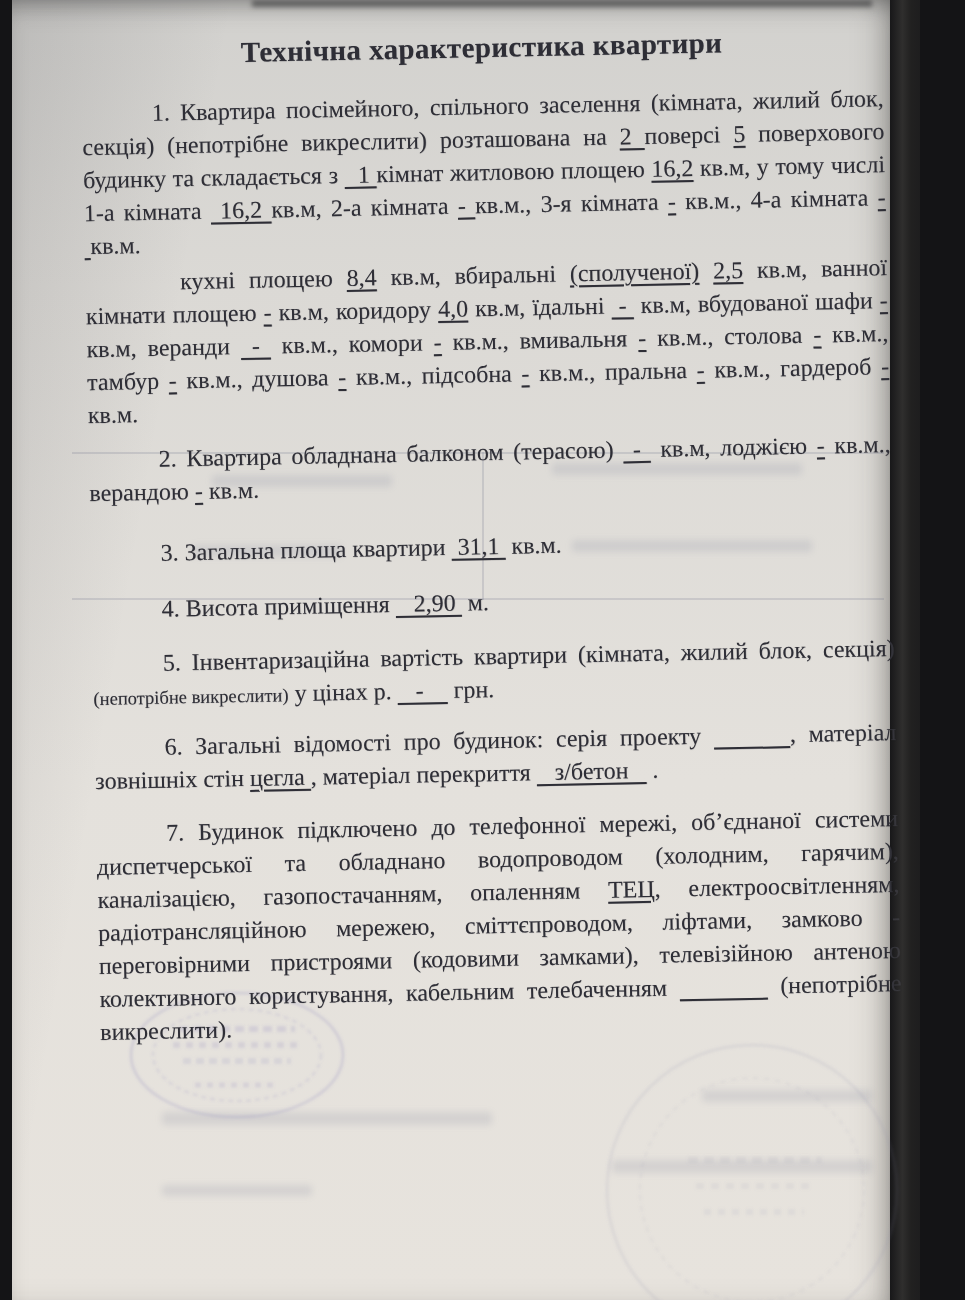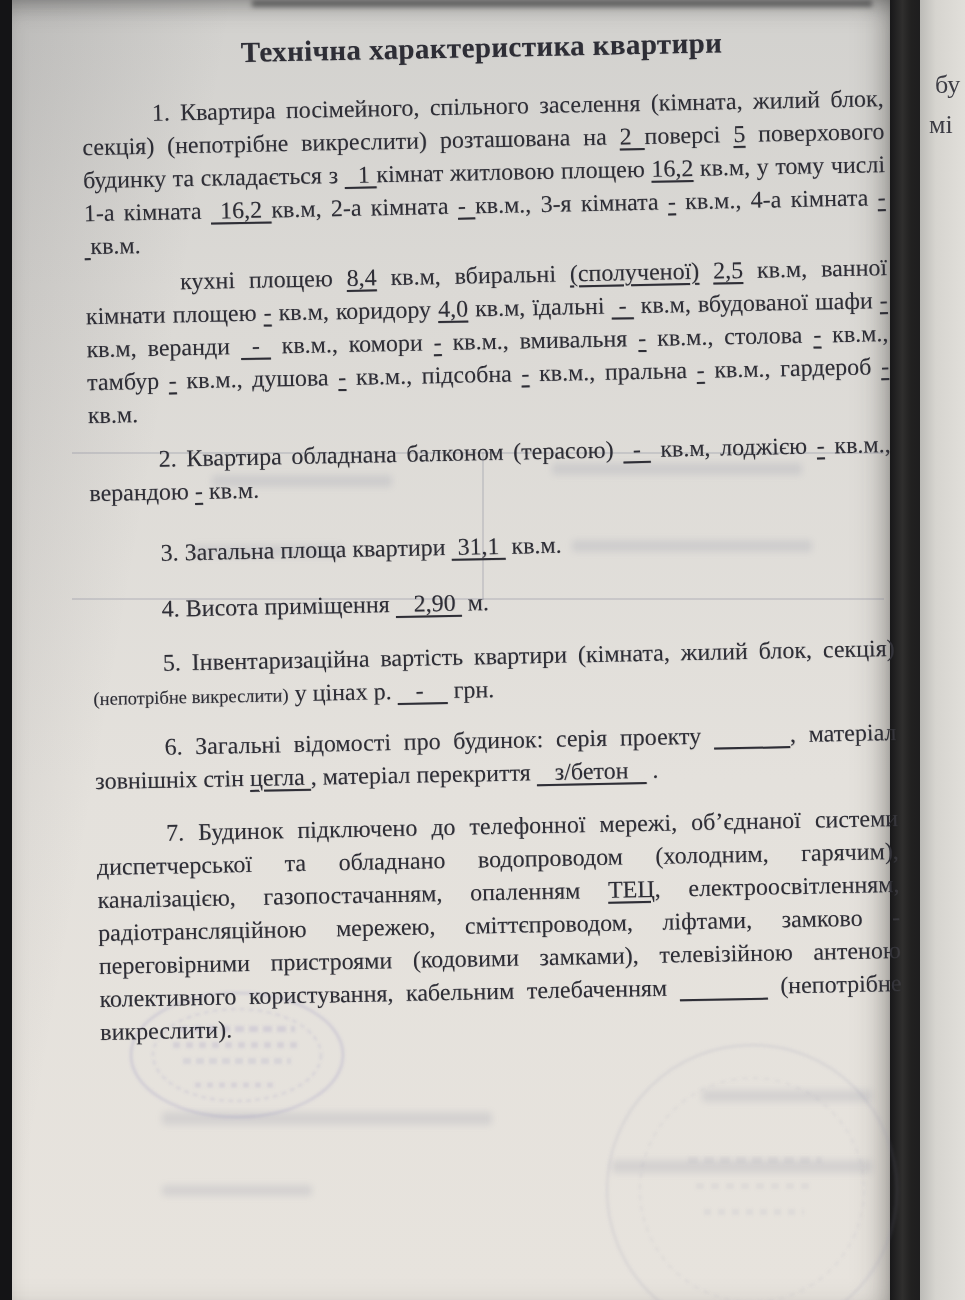--- a/index.html
+++ b/index.html
@@ -135,18 +135,14 @@
           <p class="para"><span>6. Загальні відомості про будинок: серія проекту </span><span class="u">&nbsp;&nbsp;&nbsp;&nbsp;&nbsp;&nbsp;</span><span>, матеріал зовнішніх стін </span><span class="u">цегла&nbsp;</span><span>, матеріал перекриття </span><span class="u">&nbsp;&nbsp;&nbsp;з/бетон&nbsp;&nbsp;&nbsp;</span><span> .</span></p>
           <p class="para"><span>7. Будинок підключено до телефонної мережі, об’єднаної системи диспетчерської та обладнано водопроводом (холодним, гарячим), каналізацією, газопостачанням, опаленням </span><span class="u">ТЕЦ</span><span>, електроосвітленням, радіотрансляційною мережею, сміттєпроводом, ліфтами, замково - переговірними пристроями (кодовими замками), телевізійною антеною колективного користування, кабельним телебаченням </span><span class="u">&nbsp;&nbsp;&nbsp;&nbsp;&nbsp;&nbsp;&nbsp;</span><span> (непотрібне викреслити).</span></p>
         </div>
     </div>
 
     <div class="top-shadow"></div>
   </div>
 
   <div class="fold"></div>
 
-  <div class="adjacent">
-    <div class="adj-frag f1">бу</div>
-    <div class="adj-frag f2">мі</div>
-  </div>
 
 </div>
 
 </body></html>

